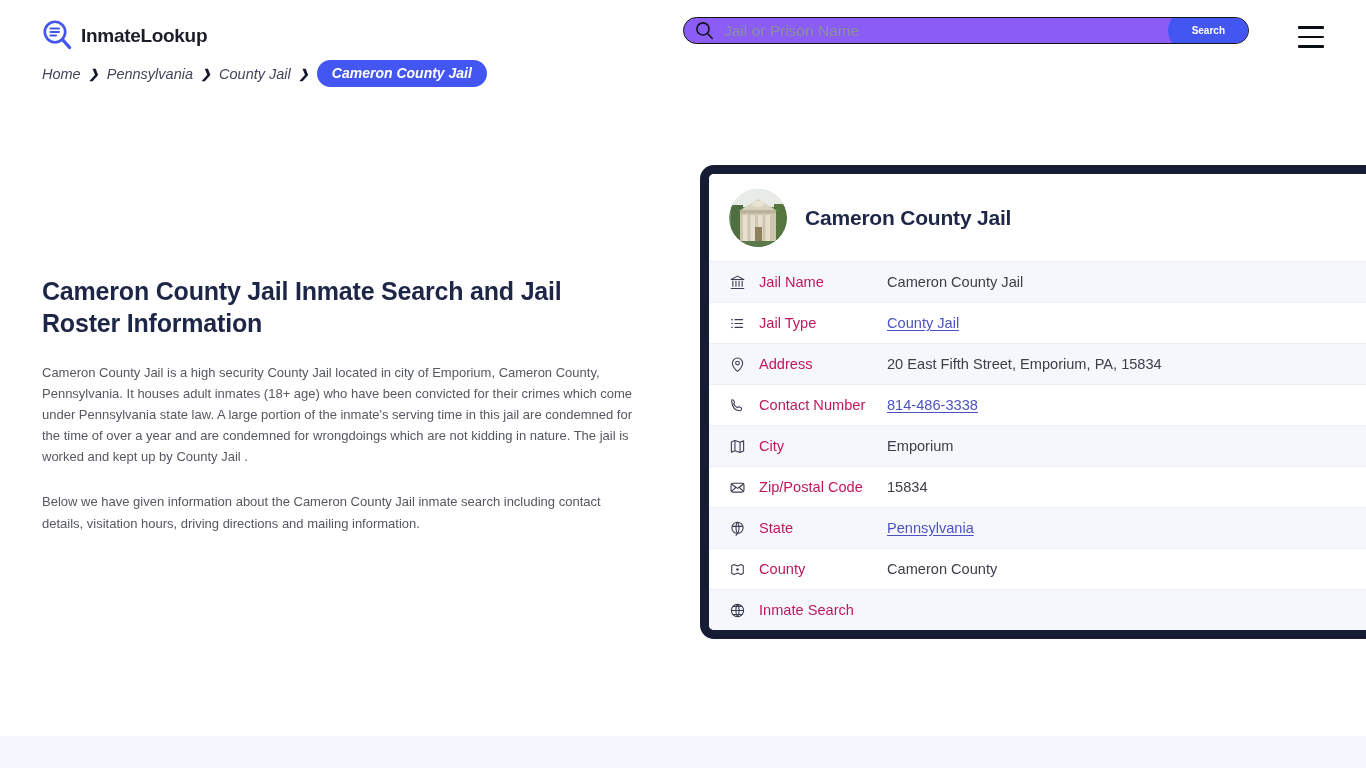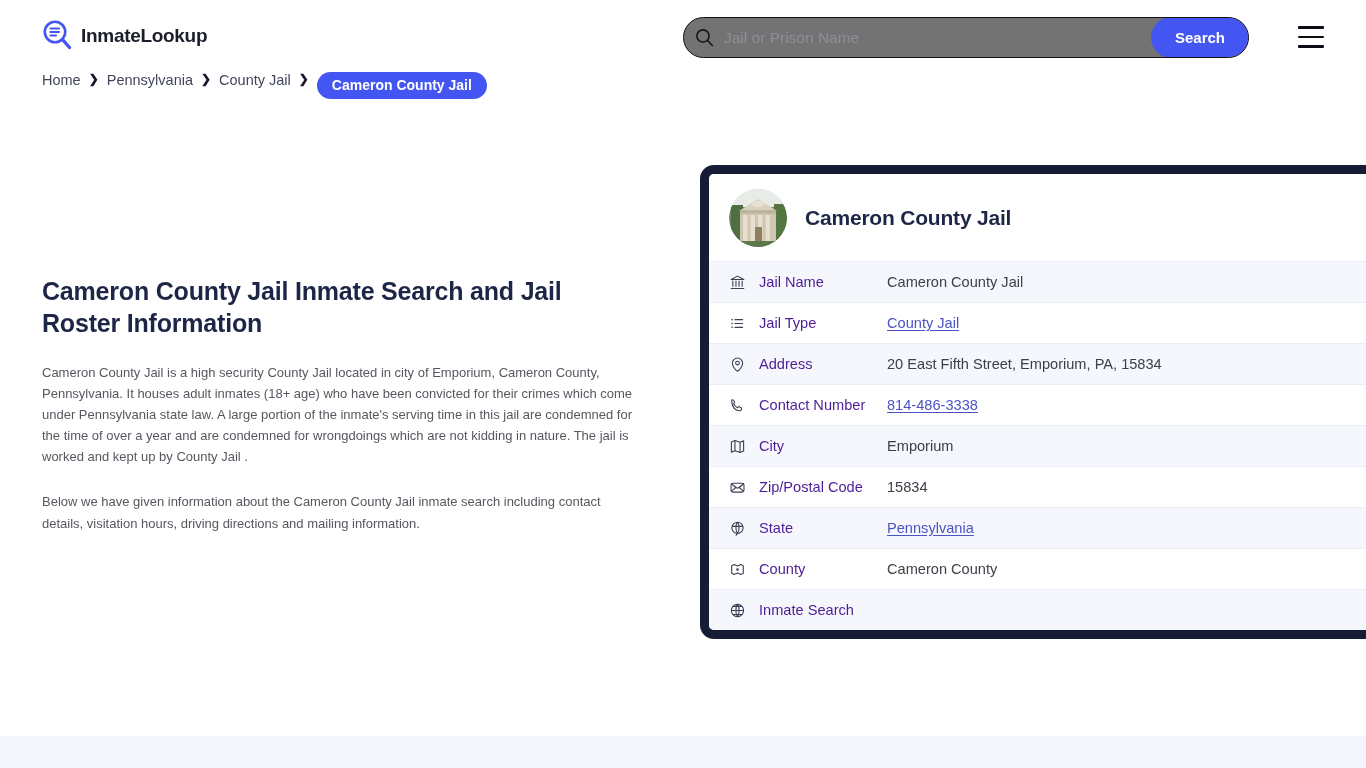--- a/index.html
+++ b/index.html
@@ -31,24 +31,24 @@
     font-weight: 700;
     color: #1b1d29;
     letter-spacing: -0.3px;
     line-height: 1;
     white-space: nowrap;
   }
 
   .searchbar {
     position: absolute;
     left: 683px; top: 17px;
-    width: 566px; height: 41px;
+    width: 566px; height: 27px;
     border: 1.6px solid #121212;
     border-radius: 21px;
-    background: #737373;
+    background: #8b5cf6;
     display: flex; align-items: center;
     overflow: hidden;
     justify-content: center;
   }
   .search-icon-wrap {
     width: 40px; height: 100%;
     display: flex; align-items: center; justify-content: center;
     flex: 0 0 40px;
   }
   .search-input {
@@ -64,21 +64,21 @@
   .search-input::placeholder { color: #8b8f9a; opacity: 1; }
   .search-btn {
     flex: 0 0 auto;
     height: 41px;
     margin-right: -1px;
     padding: 0 24px;
     border: 0;
     background: #4456f2;
     color: #ffffff;
     font-family: "Liberation Sans", sans-serif;
-    font-size: 15px;
+    font-size: 10px;
     font-weight: 700;
     border-radius: 21px;
     cursor: pointer;
   }
 
   .hamburger {
     position: absolute;
     right: 42px; top: 26px;
     width: 26px; height: 22px;
     display: flex; flex-direction: column; justify-content: space-between;
@@ -86,23 +86,24 @@
     background: none; border: 0; padding: 0;
   }
   .hamburger span {
     display: block; height: 2.6px; width: 100%;
     background: #0b0d14; border-radius: 1px;
   }
 
   
   .breadcrumb {
     position: absolute;
-    left: 42px; top: 72px;
-    display: flex; align-items: flex-start; gap: 0px;
+    left: 42px; top: 60px;
+    display: flex; align-items: center; gap: 0px;
     font-size: 14.5px;
+    font-style: italic;
   }
   .crumb {
     color: #41465a;
     text-decoration: none;
     white-space: nowrap;
   }
   .crumb-sep {
     display: inline-flex;
     padding: 0 8px;
     color: #15182a;
@@ -184,21 +185,21 @@
   }
   .info-row.alt { background: #f6f7fd; }
   .row-icon {
     flex: 0 0 30px;
     display: flex; align-items: center;
     color: #3a3f52;
   }
   .row-label {
     flex: 0 0 auto;
     min-width: 128px;
-    color: #4c1d95;
+    color: #be185d;
     white-space: nowrap;
     padding-right: 6px;
   }
   .row-value {
     color: #3d4049;
     white-space: nowrap;
     overflow: hidden;
   }
   .row-value a, a.value-link {
     color: #4b53c4;

